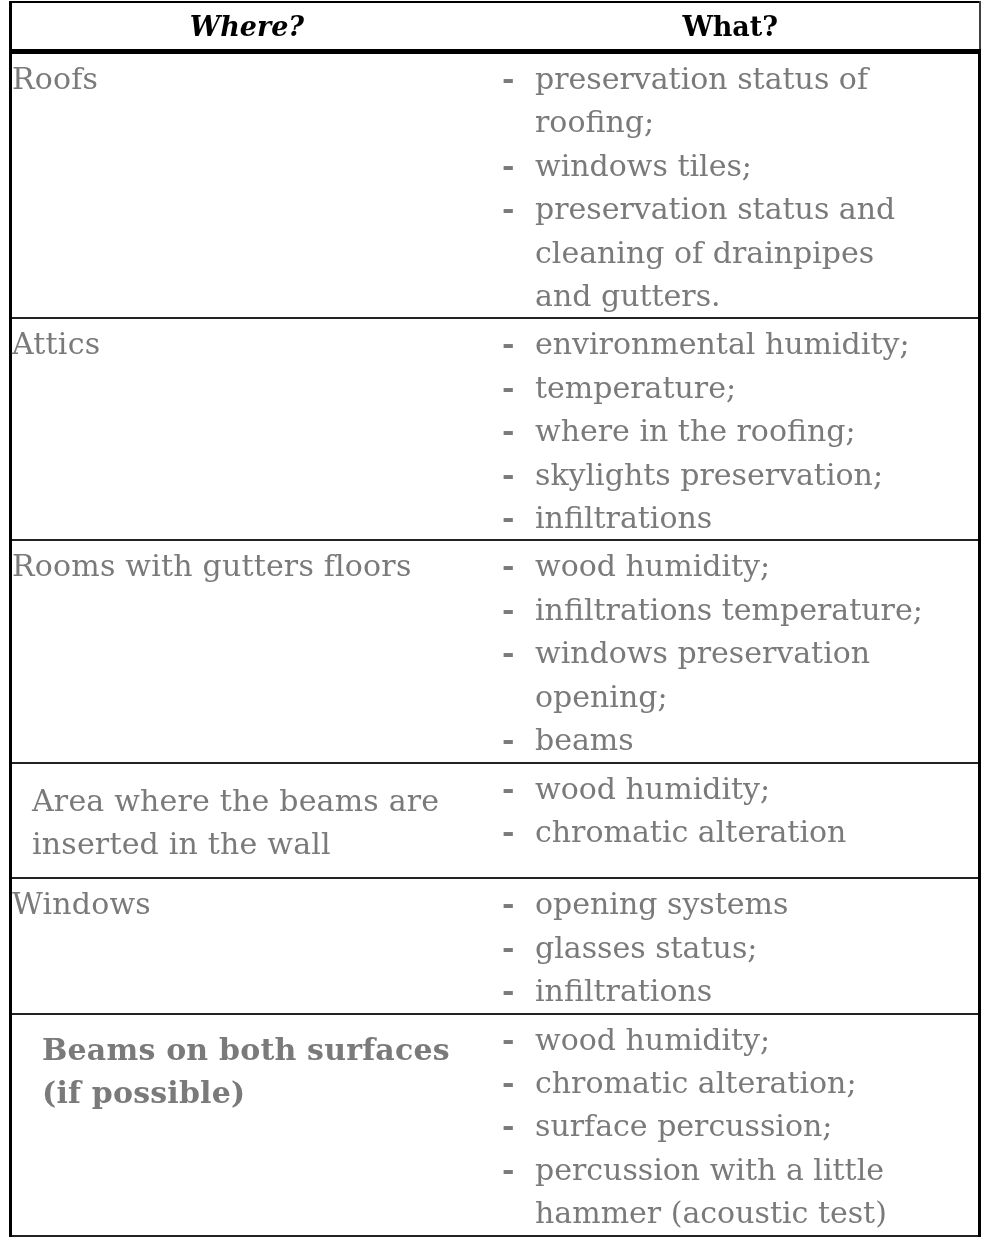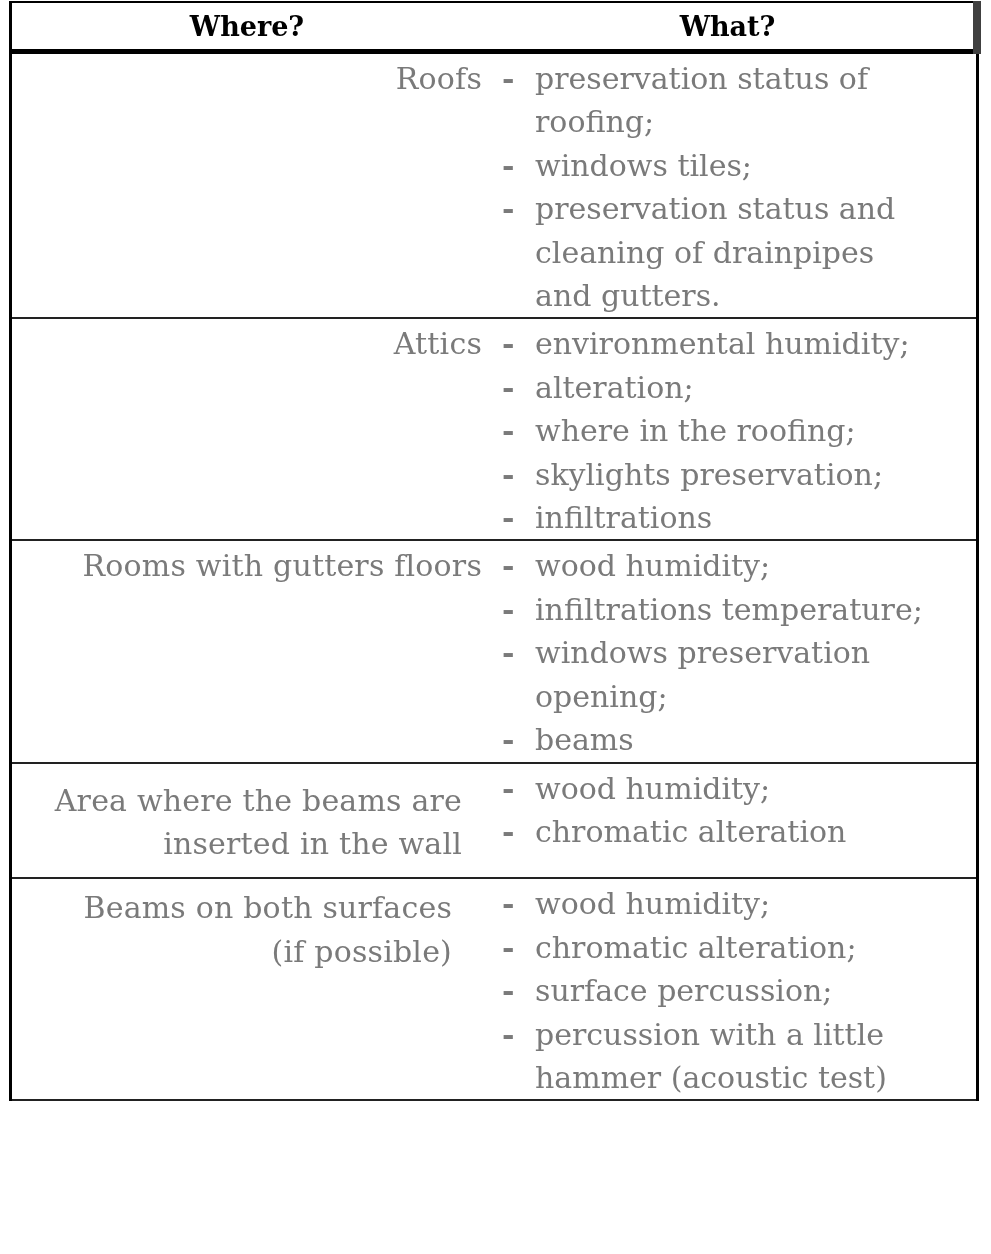--- a/index.html
+++ b/index.html
@@ -3,25 +3,25 @@
   <meta charset="utf-8">
   <style>
     html, body { margin: 0; padding: 0; background: #ffffff; }
     body { width: 991px; height: 1254px; position: relative; overflow: hidden;
            font-family: "DejaVu Serif", "Liberation Serif", serif; }
     .table-wrap { position: absolute; left: 9px; top: 1px; width: 972px; }
     table { border-collapse: collapse; width: 972px; table-layout: fixed; }
     th { font-family: "DejaVu Serif", serif; font-weight: bold; font-size: 27px; color: #000;
          height: 46px; padding: 0; text-align: center; border-top: 2px solid #000;
          border-bottom: 5px solid #000; }
-    th.col-where { width: 470px; border-left: 3px solid #000; }
-    th.col-what { border-right: 8px solid #404040; }
+    th.col-where { width: 470px; border-left: 3px solid #000; font-style: italic; }
+    th.col-what { border-right: 2px solid #404040; }
     td { vertical-align: top; padding: 0; border-bottom: 2px solid #222; color: #7a7a7a;
          font-size: 30px; line-height: 43.4px; }
-    td.where { text-align: right; border-left: 3px solid #000; padding-top: 3px; letter-spacing: 0.2px; }
+    td.where { text-align: left; border-left: 3px solid #000; padding-top: 3px; letter-spacing: 0.2px; }
     td.what { border-right: 3px solid #000; padding-top: 3px; }
     ul { list-style: none; margin: 0; padding: 0 0 0 20px; }
     li { position: relative; padding-left: 33px; }
     li .dash { position: absolute; left: 0; top: 0; color: #7a7a7a; font-weight: bold; }
   </style>
 </head>
 <body>
 
 <div class="table-wrap">
   <table>
@@ -44,21 +44,21 @@
             </ul>
           </td>
         </tr>
         <tr>
           <td class="where">
             <div>Attics</div>
           </td>
           <td class="what">
             <ul style="width: 430px;">
               <li><span class="dash">-</span><span>environmental humidity;</span></li>
-              <li><span class="dash">-</span><span>alteration;</span></li>
+              <li><span class="dash">-</span><span>temperature;</span></li>
               <li><span class="dash">-</span><span>where in the roofing;</span></li>
               <li><span class="dash">-</span><span>skylights preservation;</span></li>
               <li><span class="dash">-</span><span>infiltrations</span></li>
             </ul>
           </td>
         </tr>
         <tr>
           <td class="where">
             <div>Rooms with gutters floors</div>
           </td>
@@ -77,21 +77,33 @@
           </td>
           <td class="what">
             <ul style="width: 430px;">
               <li><span class="dash">-</span><span>wood humidity;</span></li>
               <li><span class="dash">-</span><span>chromatic alteration</span></li>
             </ul>
           </td>
         </tr>
         <tr>
           <td class="where">
-            <div style="width: 410px; margin: 4px auto;">Beams on both surfaces (if possible)</div>
+            <div>Windows</div>
+          </td>
+          <td class="what">
+            <ul style="width: 430px;">
+              <li><span class="dash">-</span><span>opening systems</span></li>
+              <li><span class="dash">-</span><span>glasses status;</span></li>
+              <li><span class="dash">-</span><span>infiltrations</span></li>
+            </ul>
+          </td>
+        </tr>
+        <tr>
+          <td class="where">
+            <div style="width: 410px; margin: 10px auto; font-weight: bold;">Beams on both surfaces (if possible)</div>
           </td>
           <td class="what">
             <ul style="width: 430px;">
               <li><span class="dash">-</span><span>wood humidity;</span></li>
               <li><span class="dash">-</span><span>chromatic alteration;</span></li>
               <li><span class="dash">-</span><span>surface percussion;</span></li>
               <li><span class="dash">-</span><span>percussion with a little hammer (acoustic test)</span></li>
             </ul>
           </td>
         </tr>

